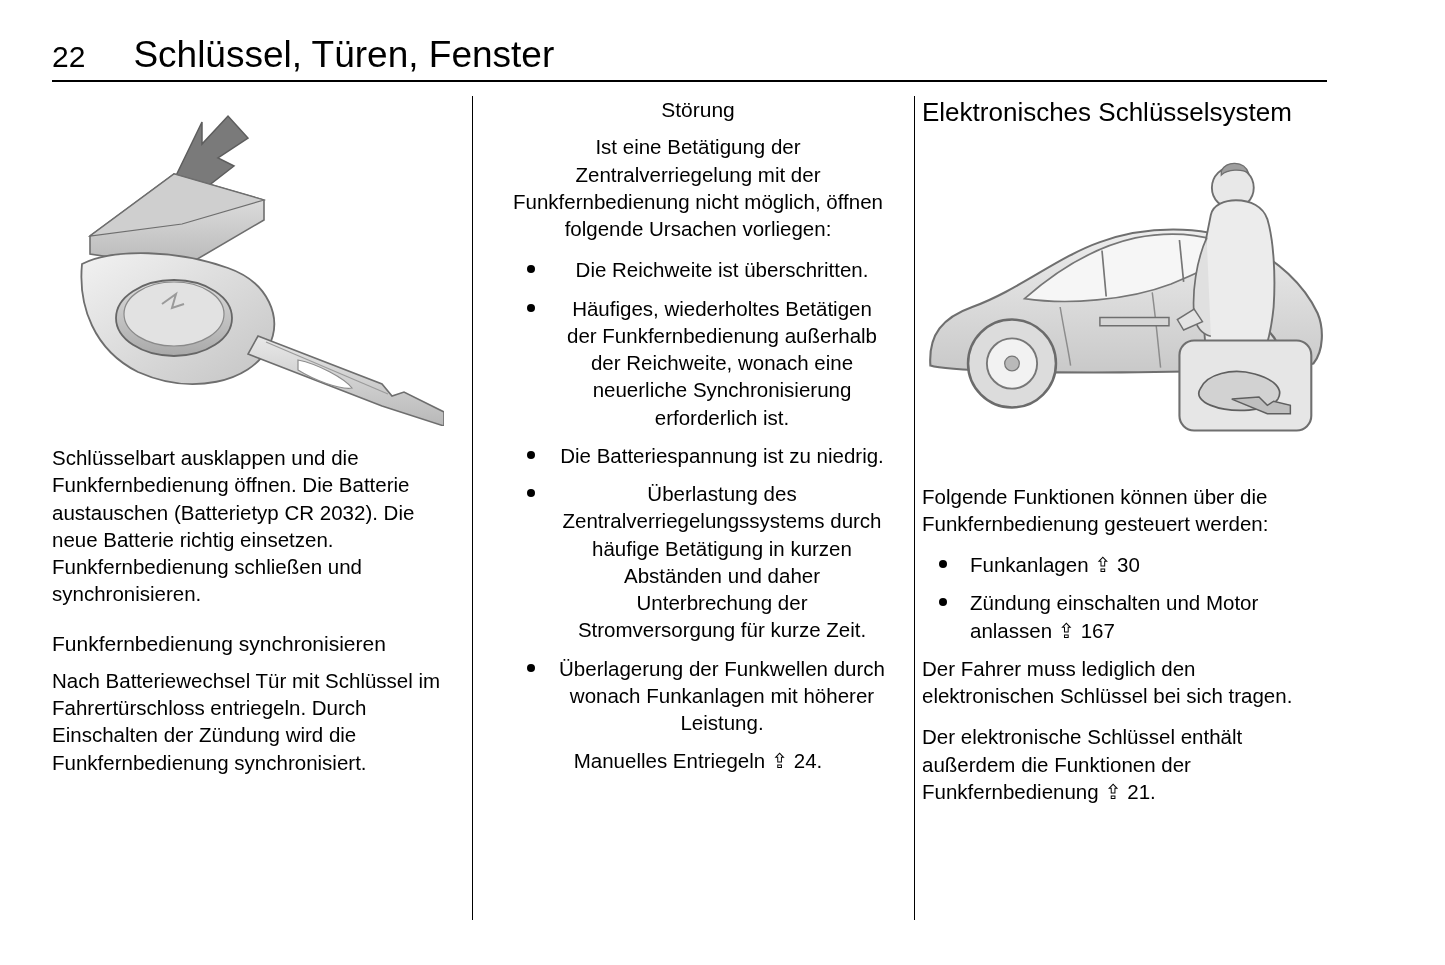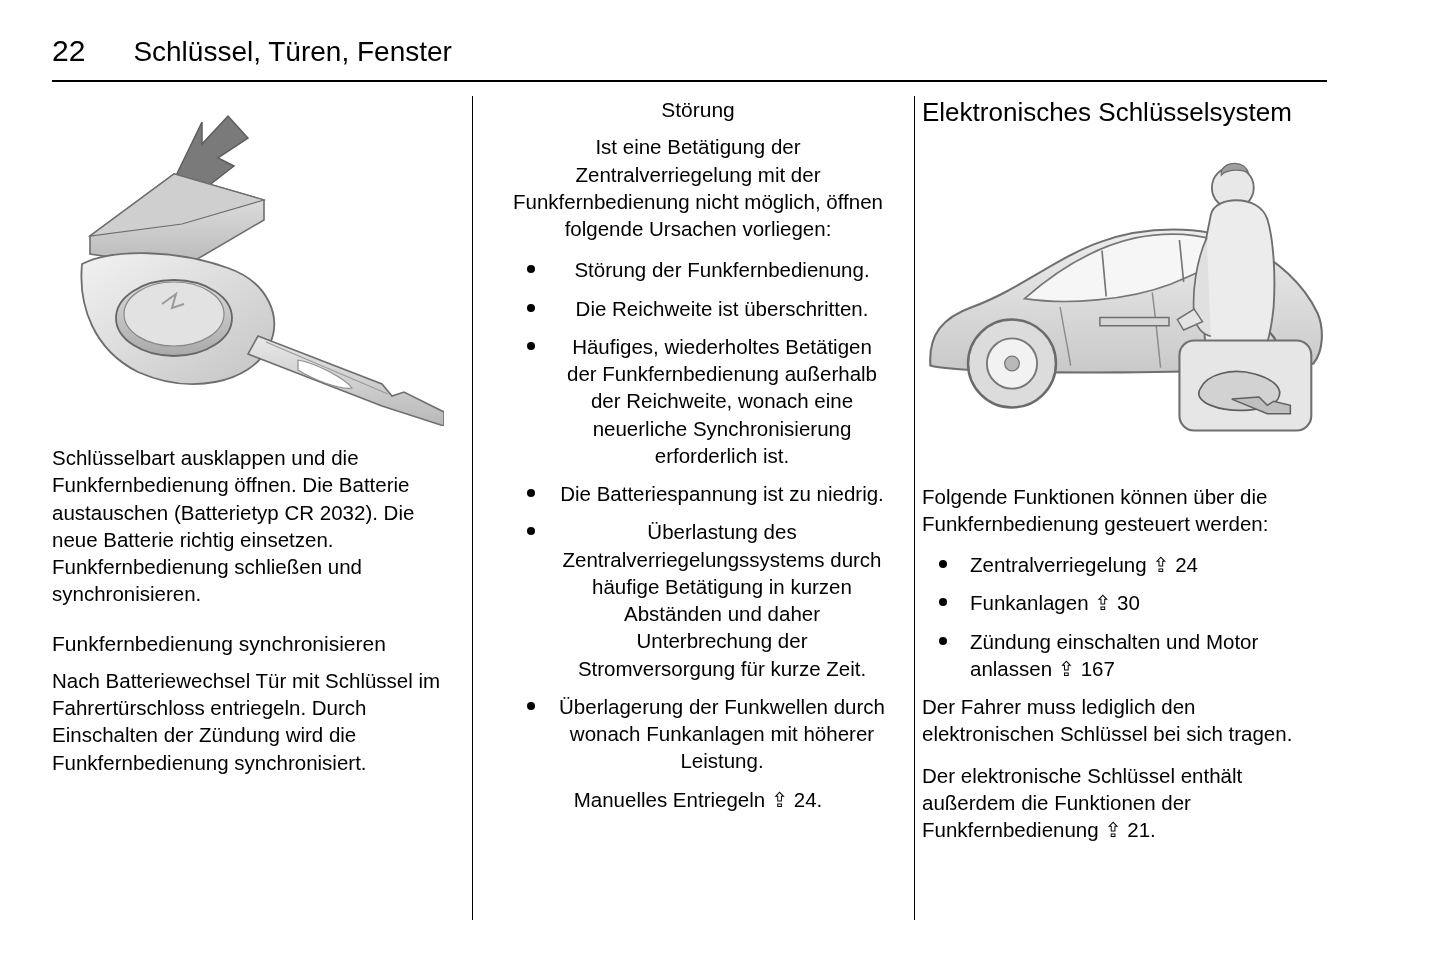--- a/index.html
+++ b/index.html
@@ -26,21 +26,21 @@
     display: flex;
     align-items: baseline;
     gap: 48px;
   }
   .page-number {
     font-size: 30px;
     font-weight: normal;
     letter-spacing: 0px;
   }
   .chapter-title {
-    font-size: 28px;
+    font-size: 37px;
     font-weight: normal;
   }
   .header-rule {
     position: absolute;
     left: 52px;
     top: 80px;
     width: 1275px;
     height: 2px;
     background: #000000;
   }
@@ -191,21 +191,20 @@
       <p class="body">Nach Batteriewechsel Tür mit Schlüssel im Fahrertürschloss entriegeln. Durch Einschalten der Zündung wird die Funkfernbedienung synchronisiert.</p>
     </div>
 
     <div class="col col-2">
 
       <h2 class="sub" style="margin-top:0">Störung</h2>
 
       <p class="body">Ist eine Betätigung der Zentralverriegelung mit der Funkfernbedienung nicht möglich, öffnen folgende Ursachen vorliegen:</p>
 
       <ul class="bullets">
-        <li>Störung der Funkfernbedienung.</li>
         <li>Die Reichweite ist überschritten.</li>
         <li>Häufiges, wiederholtes Betätigen der Funkfernbedienung außerhalb der Reichweite, wonach eine neuerliche Synchronisierung erforderlich ist.</li>
         <li>Die Batteriespannung ist zu niedrig.</li>
         <li>Überlastung des Zentralverriegelungssystems durch häufige Betätigung in kurzen Abständen und daher Unterbrechung der Stromversorgung für kurze Zeit.</li>
         <li>Überlagerung der Funkwellen durch wonach Funkanlagen mit höherer Leistung.</li>
       </ul>
 
       <p class="body">
         <span>Manuelles Entriegeln</span>
         <span class="ref">⇪ 24.</span>
@@ -254,24 +253,20 @@
 
           <rect x="246" y="182" width="126" height="86" rx="14" fill="#e6e6e6" stroke="#6f6f6f" stroke-width="2"></rect>
           <path d="M266 228 C272 214 296 208 318 214 C336 219 346 228 340 238 C332 250 296 252 276 244 C266 240 262 234 266 228 Z" fill="#d2d2d2" stroke="#5f5f5f" stroke-width="1.6"></path>
           <path d="M296 238 L330 252 L352 252 L352 244 L336 240 L330 244 L322 236 Z" fill="#bfbfbf" stroke="#5f5f5f" stroke-width="1.4"></path>
         </svg>
       </div>
 
       <p class="body">Folgende Funktionen können über die Funkfernbedienung gesteuert werden:</p>
 
       <ul class="bullets">
-        <li>
-          <span>Zentralverriegelung</span>
-          <span class="ref">⇪ 24</span>
-        </li>
         <li>
           <span>Funkanlagen</span>
           <span class="ref">⇪ 30</span>
         </li>
         <li>
           <span>Zündung einschalten und Motor anlassen</span>
           <span class="ref">⇪ 167</span>
         </li>
       </ul>
 

